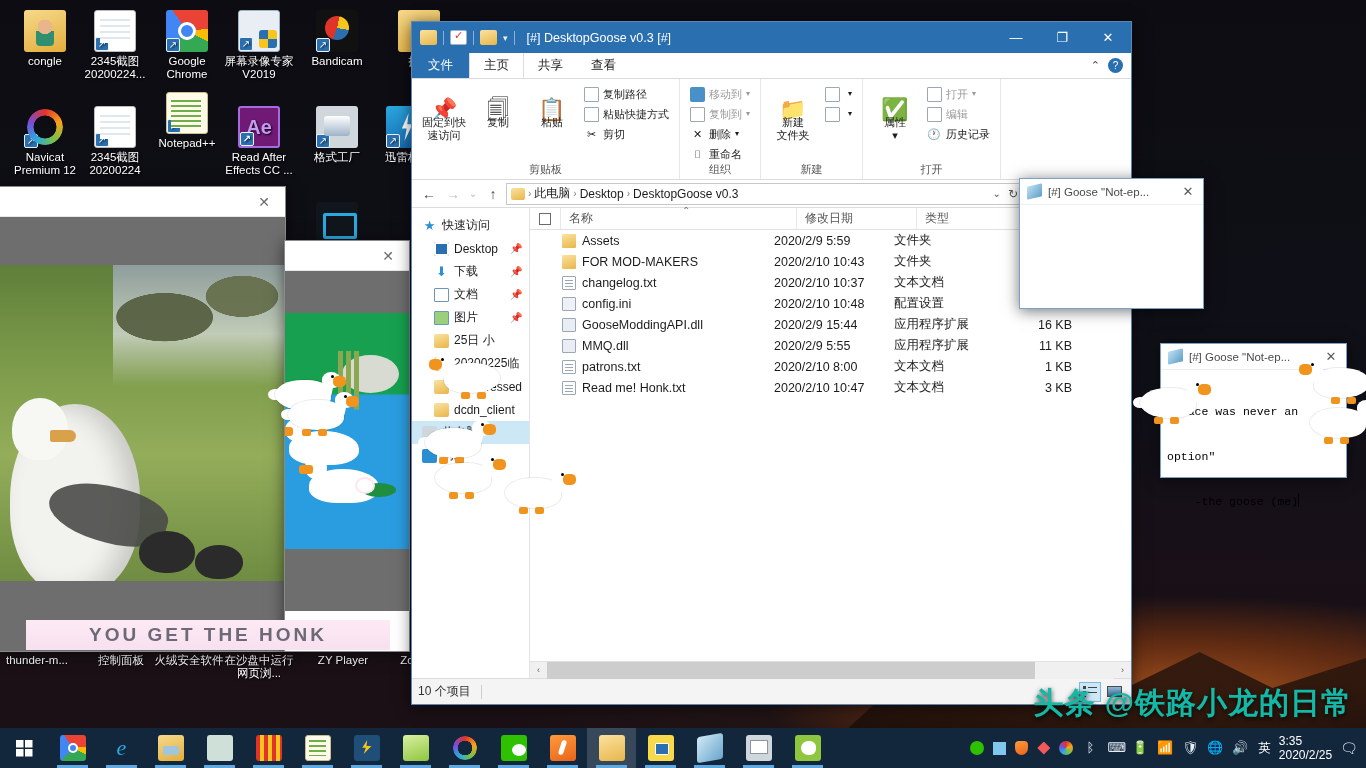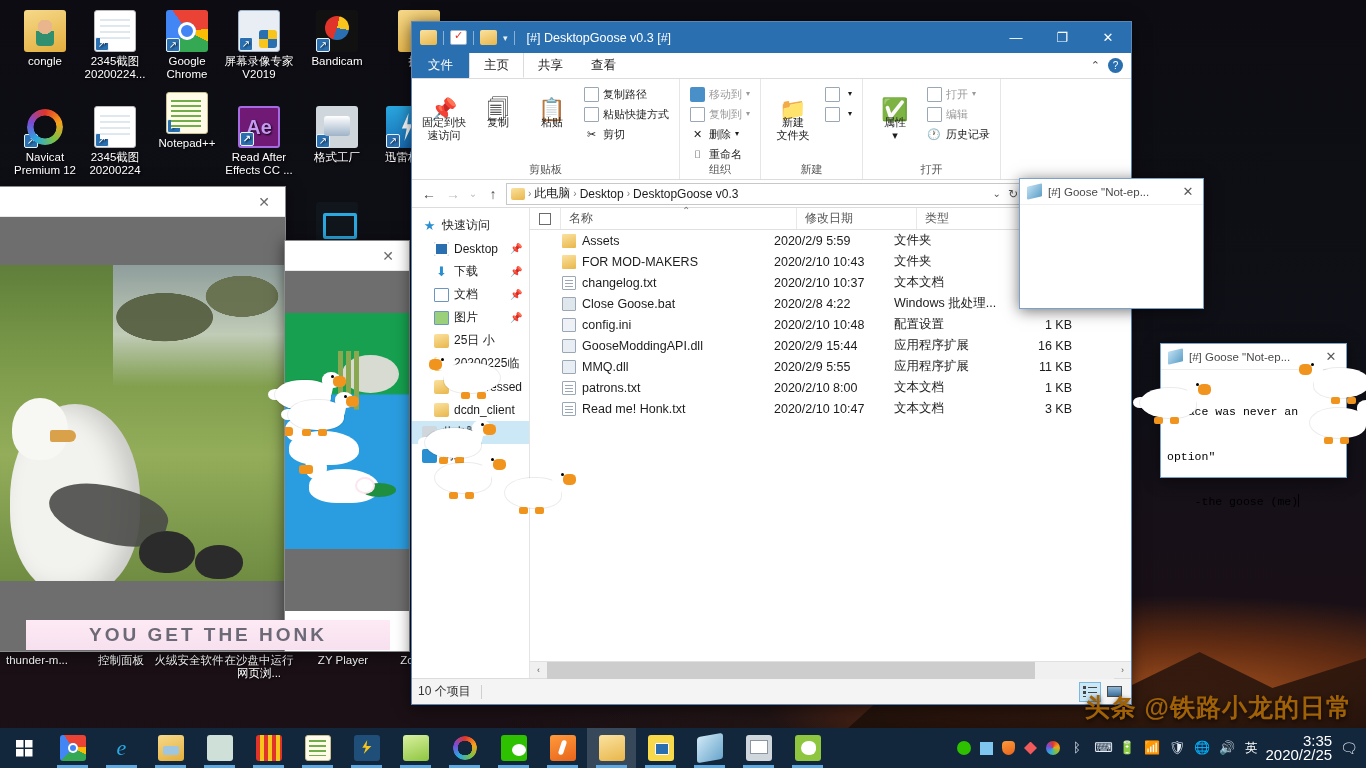--- a/index.html
+++ b/index.html
@@ -526,28 +526,28 @@
   #taskbar .tray .trsq { width:13px; height:13px; background:#7fc7ef; }
   #taskbar .tray .trdot { width:14px; height:14px; border-radius:50%; background:#2dc100; }
   #taskbar .tray .flame { width:13px; height:14px; background:linear-gradient(160deg,#ff9a3c,#e8641a);
     border-radius:4px 4px 50% 50%; }
   #taskbar .tray .diamond { width:13px; height:13px; background:#f05a5a;
     clip-path: polygon(50% 0,100% 50%,50% 100%,0 50%); }
   #taskbar .tray .rainbow { width:14px; height:14px; border-radius:50%;
     background: conic-gradient(#e0342b,#f7a21b,#7ac143,#2aa9e0,#7b4bd6,#e0342b); }
   #taskbar .ime { color:#fff; font-size:12.5px; padding:0 4px; cursor:pointer; }
   #taskbar .clock {
-    color:#fff; font-size:15px; line-height:14px; text-align:right;
+    color:#fff; font-size:12px; line-height:14px; text-align:left;
     padding:0 8px 0 4px; cursor:pointer;
   }
   #taskbar .notif { color:#e6edf5; font-size:14px; padding-right:8px; cursor:pointer; }
 
   
   #watermark {
-    position:absolute; right:14px; bottom:44px; color:#a16207; font-size:25px; font-weight:bold;
+    position:absolute; right:14px; bottom:44px; color:#14b8a6; font-size:30px; font-weight:bold;
     text-shadow: 0 2px 5px rgba(0,0,0,.8); letter-spacing:1px; white-space:nowrap;
   }
 </style>
 </head>
 <body>
 
 <div id="desktop">
   <div class="starfield"></div>
   <div class="ridge"></div>
 </div>
@@ -917,29 +917,20 @@
             <div class="cell nm c-name">
               <div class="fi fi-txt"></div>
               <span>changelog.txt</span>
             </div>
             <div class="cell c-date">2020/2/10 10:37</div>
             <div class="cell c-type">文本文档</div>
             <div class="cell sz c-size"></div>
           </div>
           <div class="frow">
             <div class="cell nm c-name">
-              <div class="fi fi-bat"></div>
-              <span>Close Goose.bat</span>
-            </div>
-            <div class="cell c-date">2020/2/8 4:22</div>
-            <div class="cell c-type">Windows 批处理...</div>
-            <div class="cell sz c-size">1 KB</div>
-          </div>
-          <div class="frow">
-            <div class="cell nm c-name">
               <div class="fi fi-ini"></div>
               <span>config.ini</span>
             </div>
             <div class="cell c-date">2020/2/10 10:48</div>
             <div class="cell c-type">配置设置</div>
             <div class="cell sz c-size">1 KB</div>
           </div>
           <div class="frow">
             <div class="cell nm c-name">
               <div class="fi fi-dll"></div>

